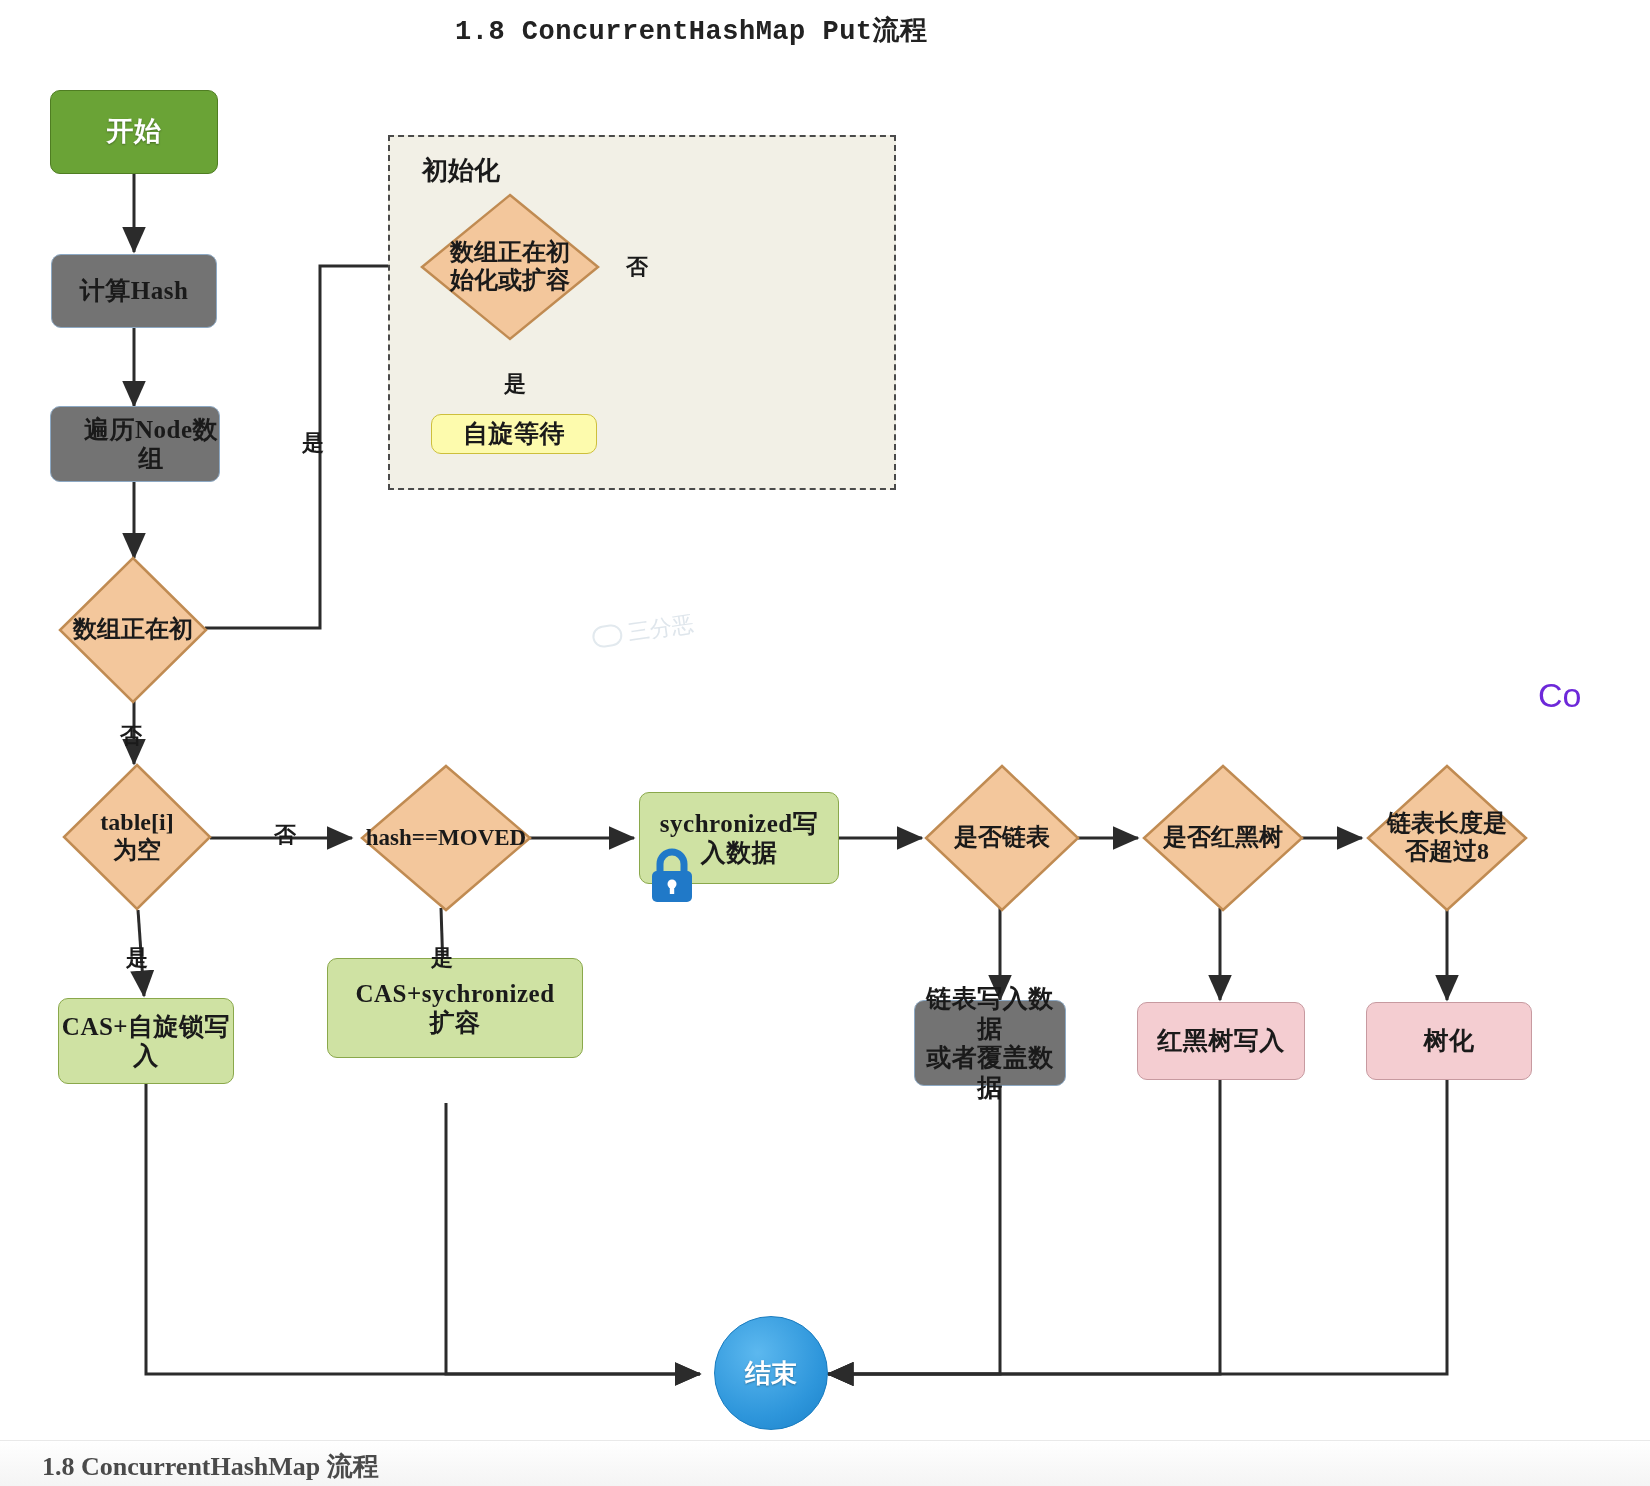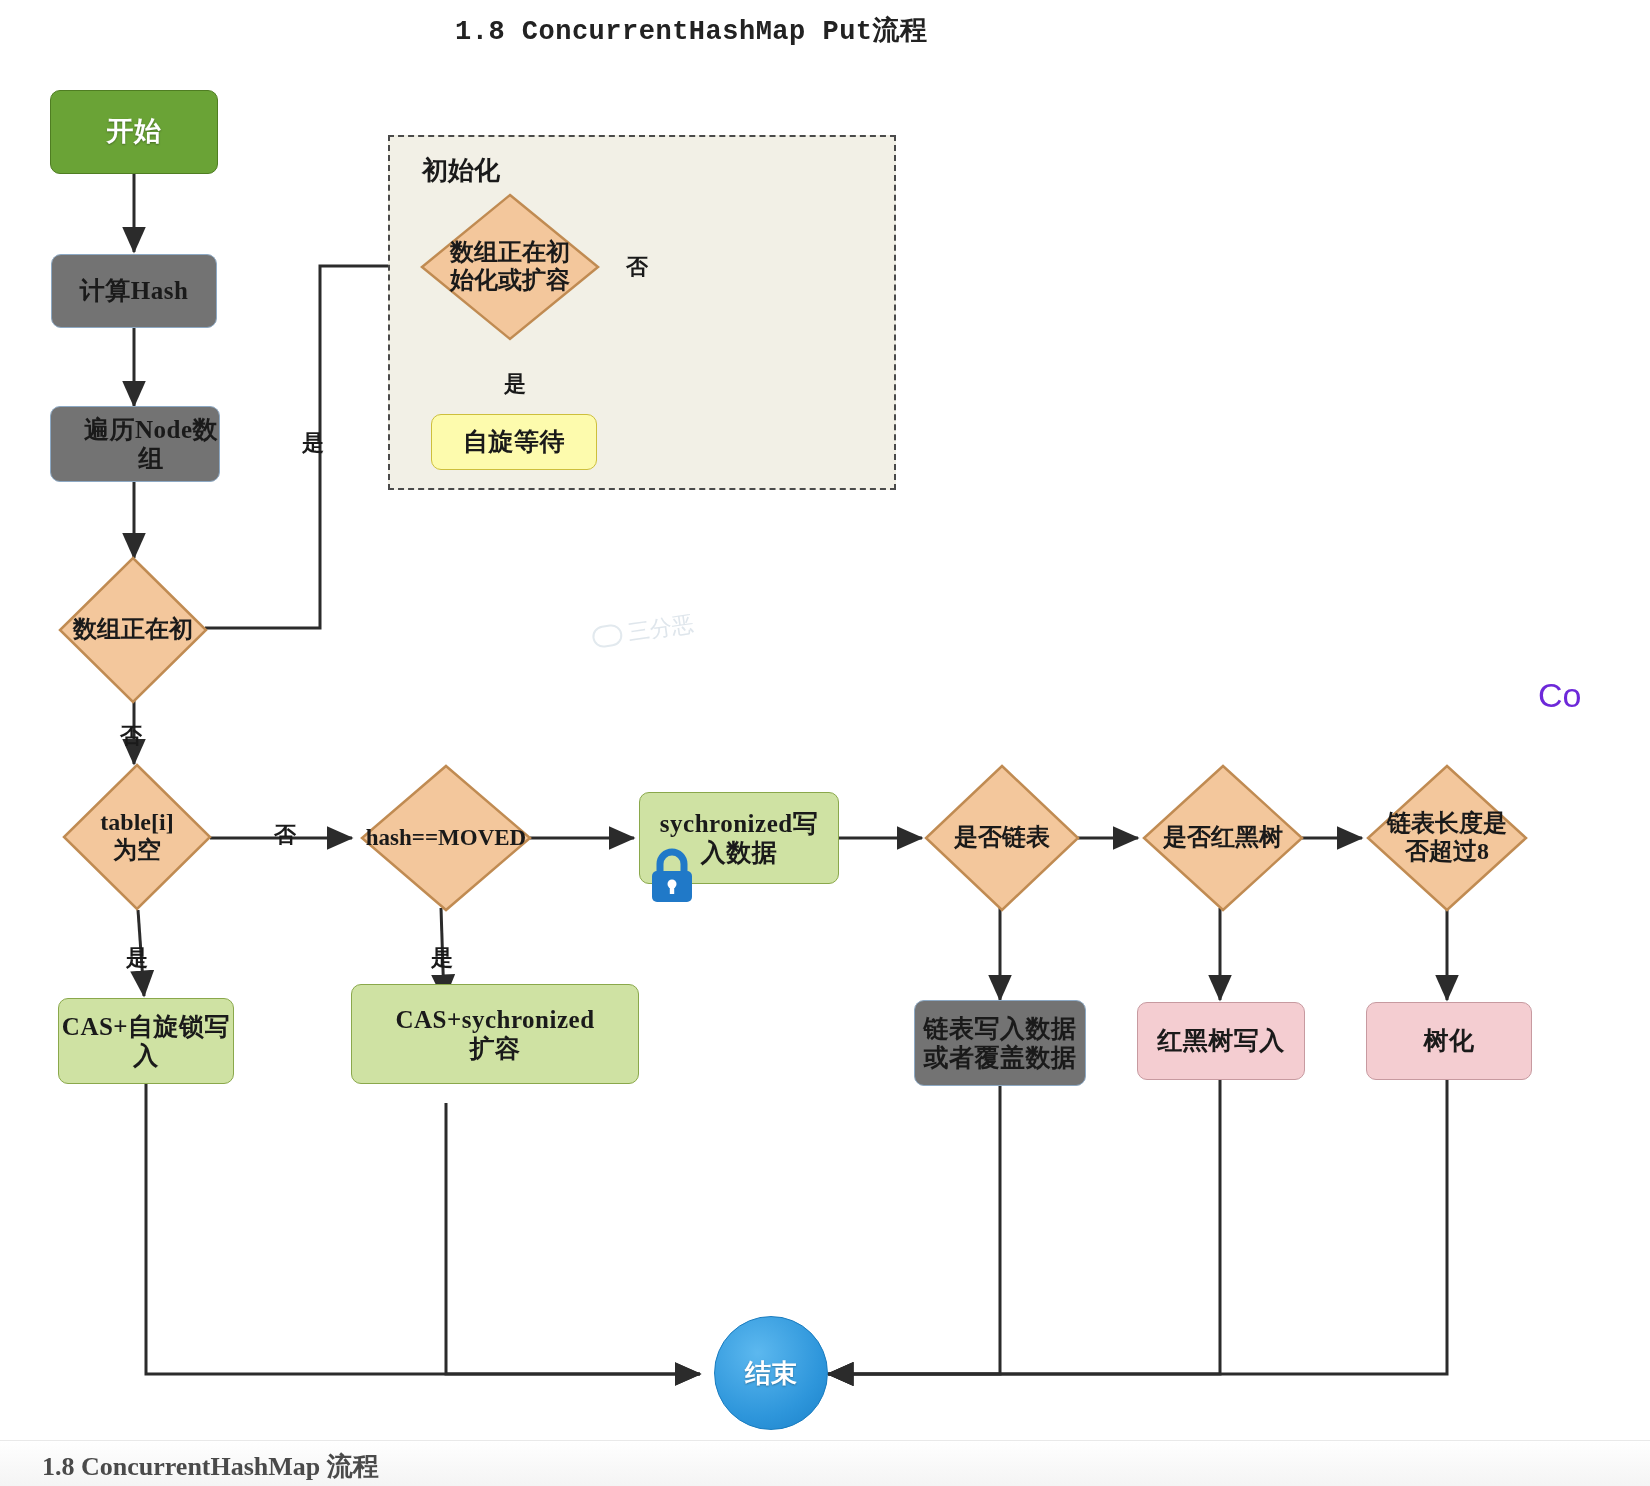--- a/index.html
+++ b/index.html
@@ -277,21 +277,21 @@
     </svg>
     <div class="diamond-label">
       <span>
         <span>数组正在初</span><br>
         <span>始化或扩容</span>
       </span>
     </div>
   </div>
 
 
-  <div class="node rbox yellow-box" style="left:431px; top:414px; width:166px; height:56px;">自旋等待</div>
+  <div class="node rbox yellow-box" style="left:431px; top:414px; width:166px; height:40px;">自旋等待</div>
 
   <div class="diamond-wrap" style="left:360px; top:764px; width:172px; height:148px;">
     <svg class="diamond-shape" viewBox="0 0 172 148" preserveAspectRatio="none">
       <polygon points="86,2 170,74 86,146 2,74" fill="#f3c79c" stroke="#c08b52" stroke-width="2.5"></polygon>
     </svg>
     <div class="diamond-label" style="font-size:23px;">hash==MOVED</div>
   </div>
 
   <div class="node rbox green-box" style="left:639px; top:792px; width:200px; height:92px;">
     <span>
@@ -335,28 +335,28 @@
     </div>
   </div>
 
   <div class="node rbox green-box" style="left:58px; top:998px; width:176px; height:86px;">
     <span>
       <span>CAS+自旋锁写</span><br>
       <span>入</span>
     </span>
   </div>
 
-  <div class="node rbox green-box" style="left:327px; top:984px; width:288px; height:100px;margin-left:24px;">
+  <div class="node rbox green-box" style="left:327px; top:958px; width:256px; height:100px;">
     <span>
       <span>CAS+sychronized</span><br>
       <span>扩容</span>
     </span>
   </div>
 
-  <div class="node rbox blue-box" style="left:914px; top:1000px; width:172px; height:86px;">
+  <div class="node rbox blue-box" style="left:914px; top:1000px; width:152px; height:86px;">
     <span>
       <span>链表写入数据</span><br>
       <span>或者覆盖数据</span>
     </span>
   </div>
 
   <div class="node rbox pink-box" style="left:1137px; top:1002px; width:168px; height:78px;">红黑树写入</div>
 
   <div class="node rbox pink-box" style="left:1366px; top:1002px; width:166px; height:78px;">树化</div>
 

